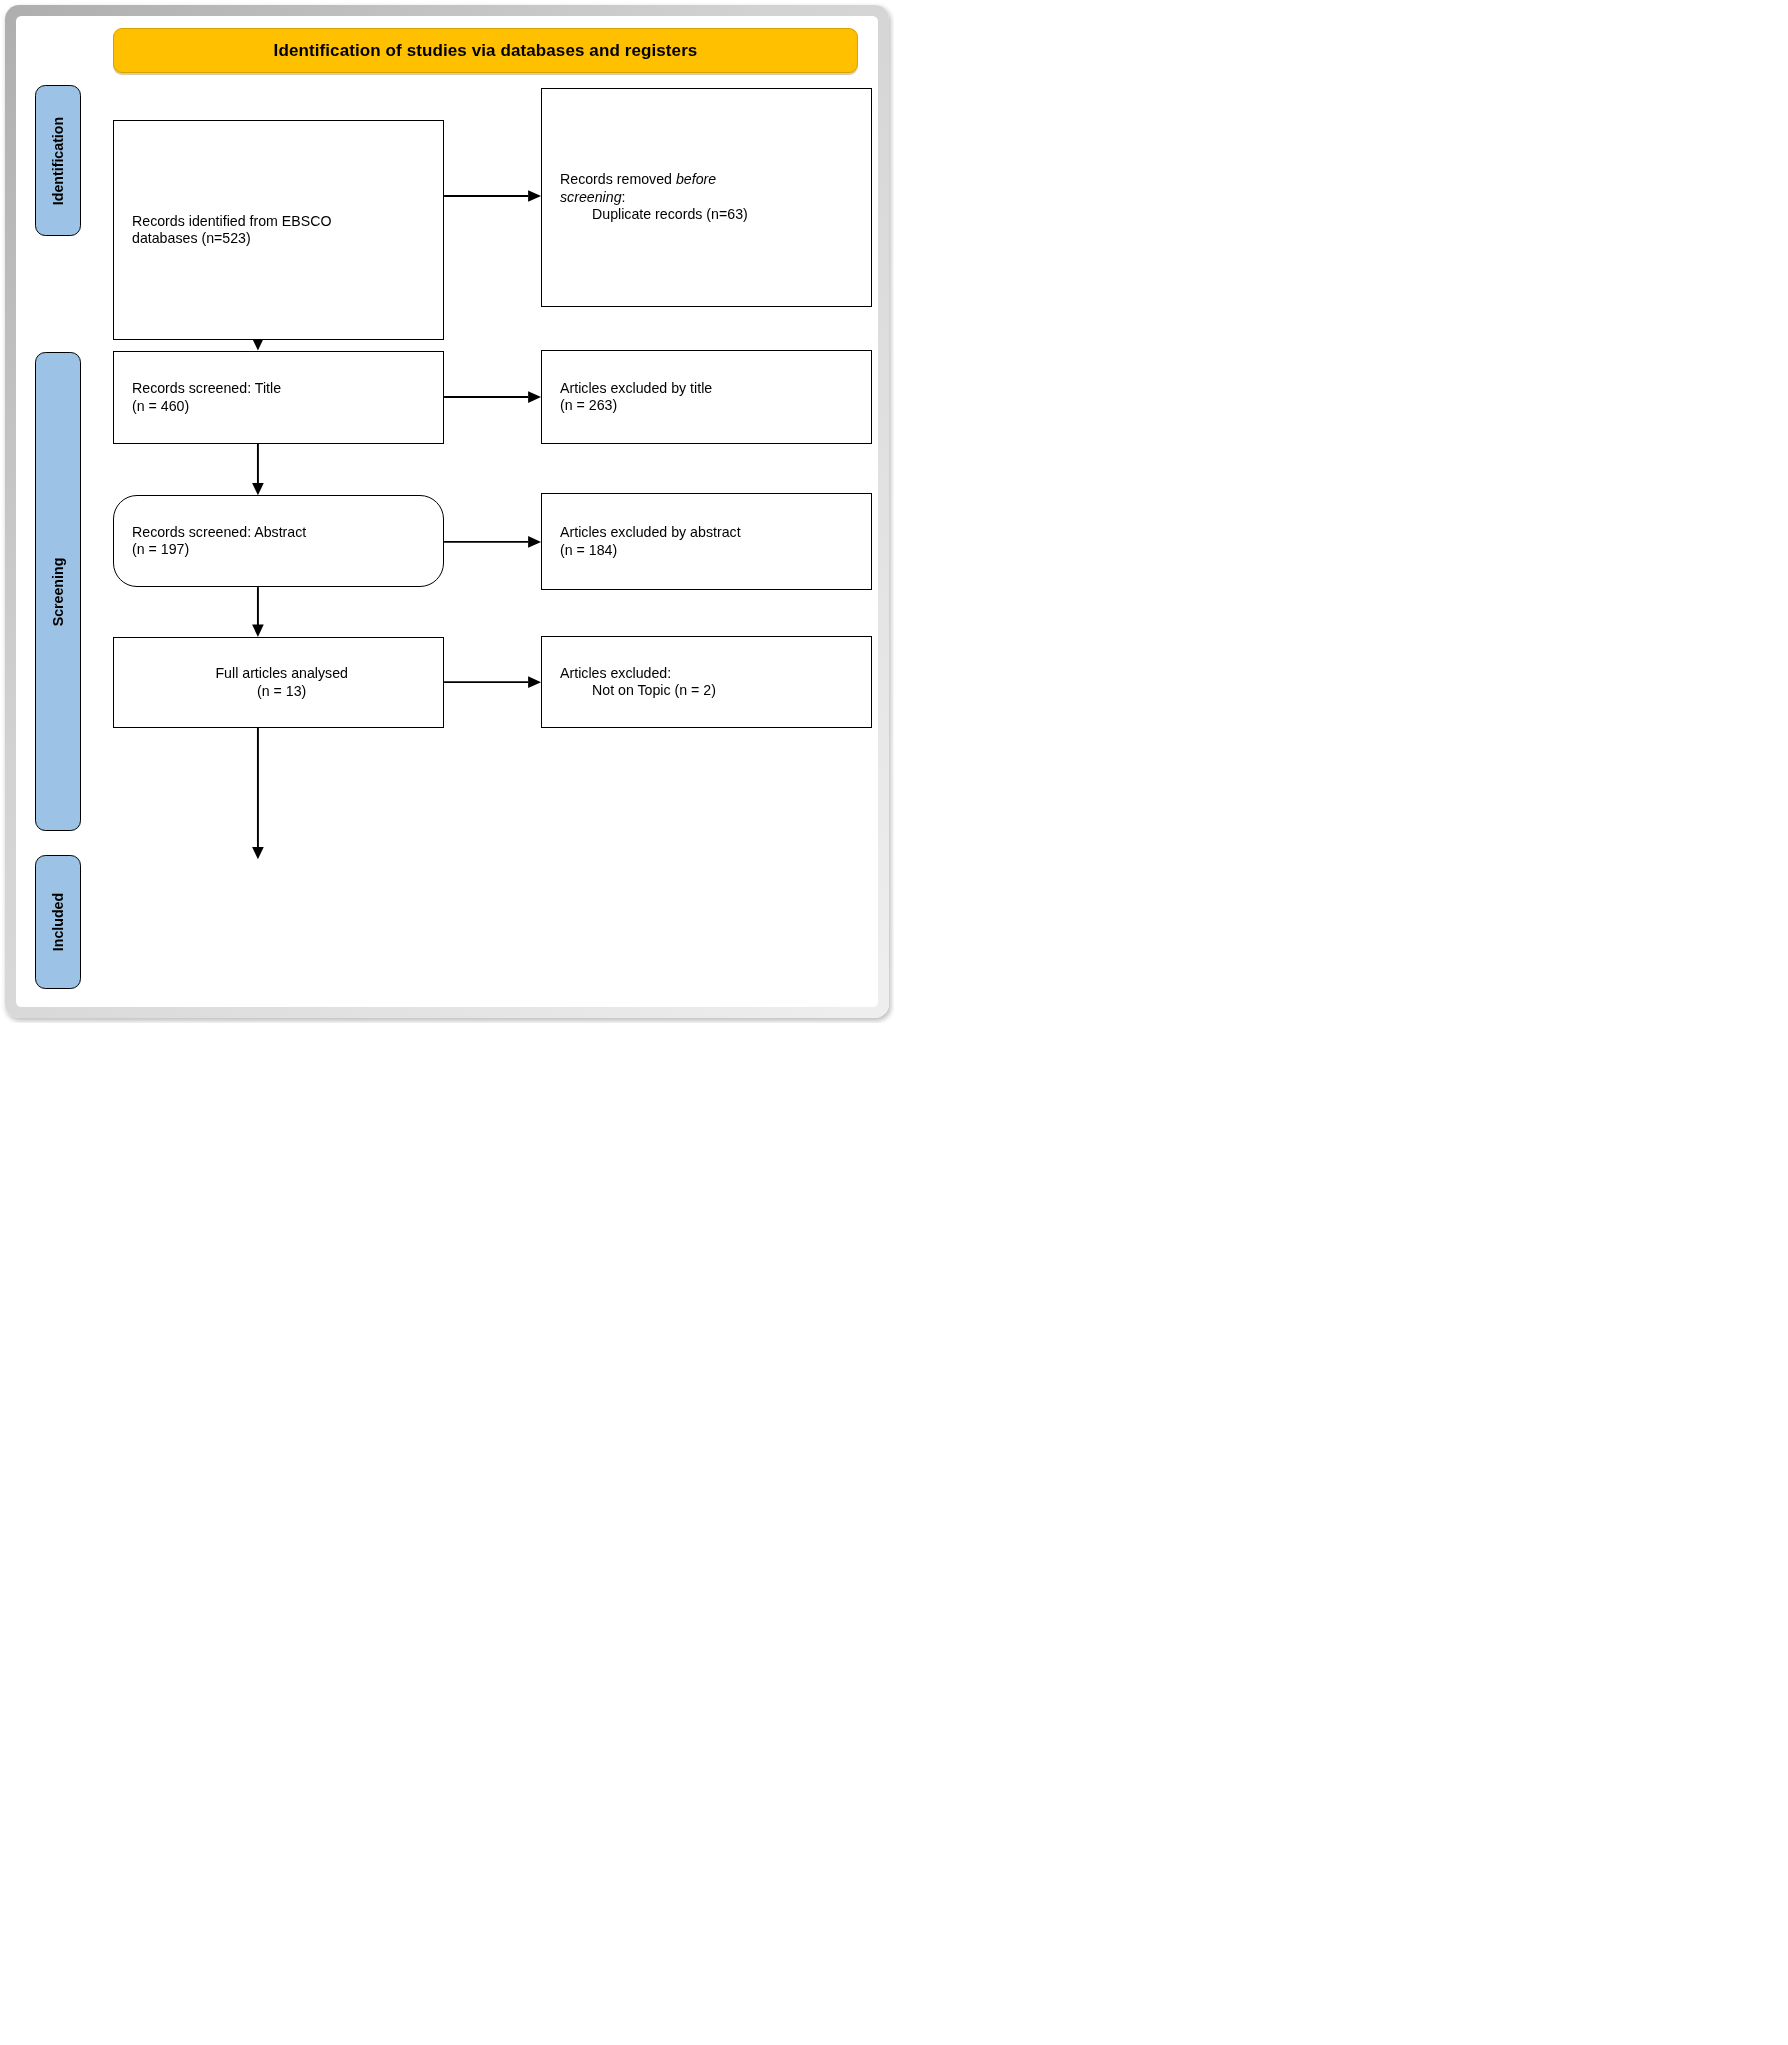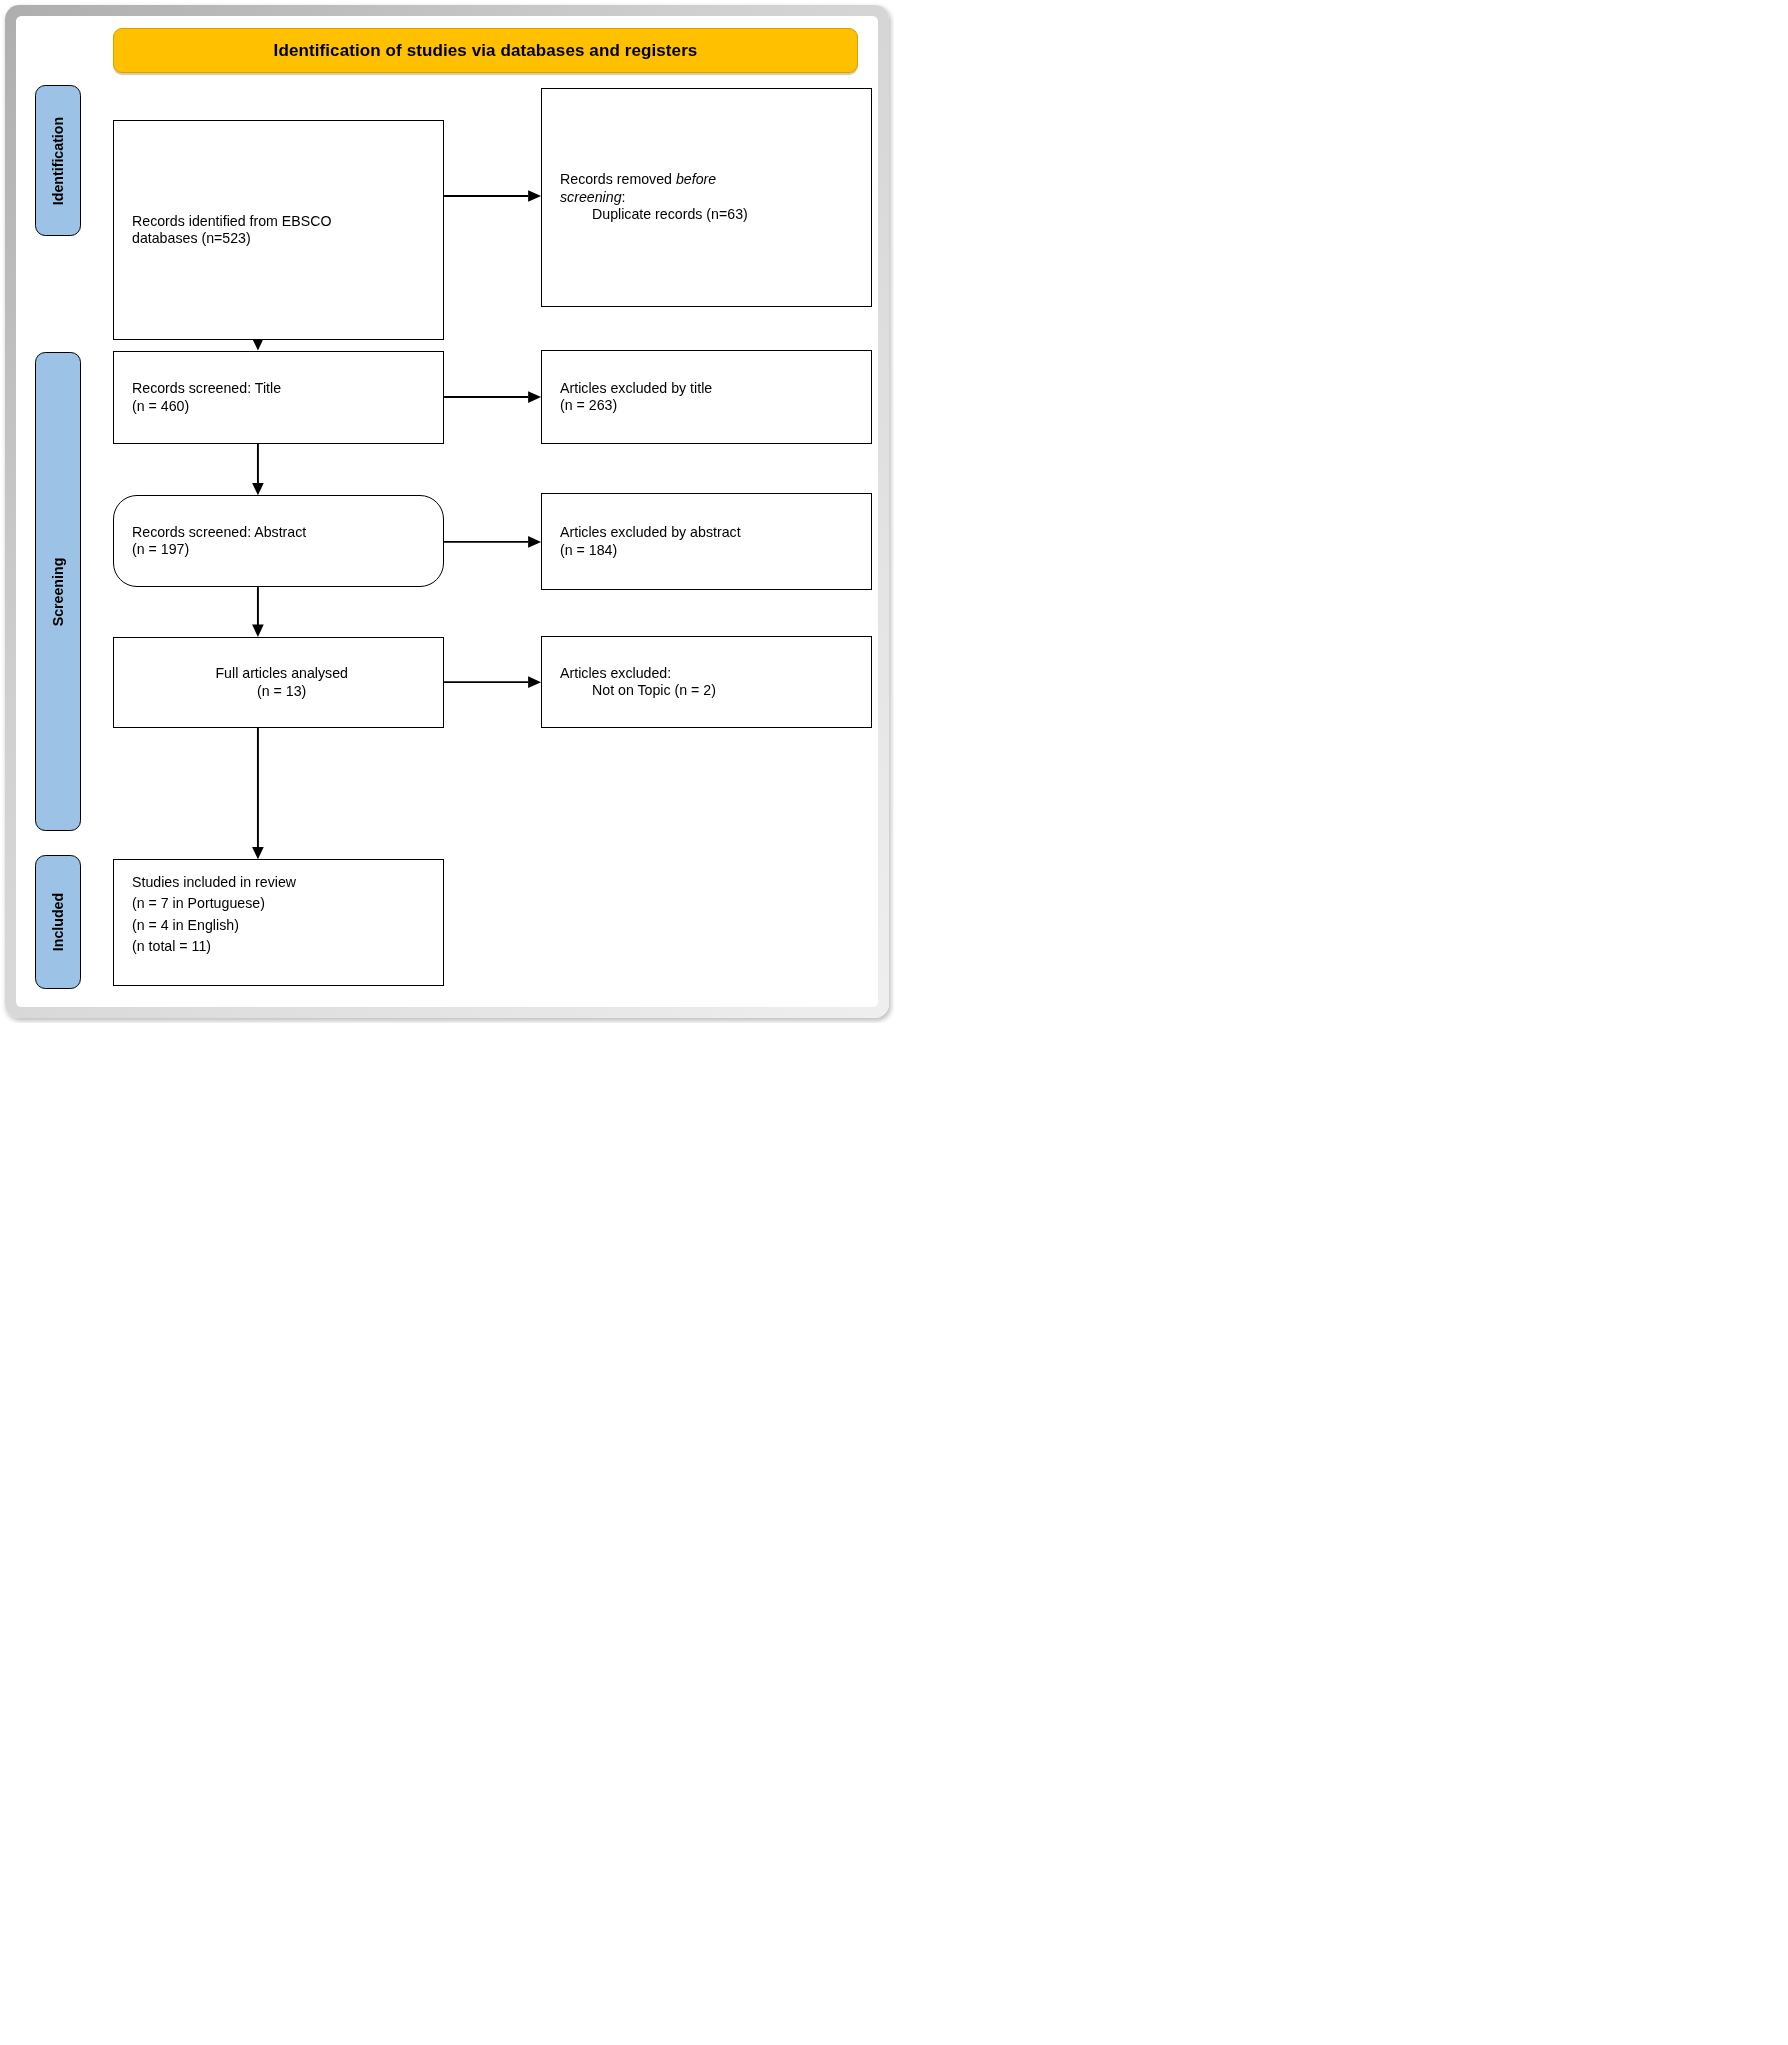--- a/index.html
+++ b/index.html
@@ -133,20 +133,14 @@
 
   <div class="box col-l" id="b7">
     <div class="bline">Full articles analysed</div>
     <div class="bline">(n = 13)</div>
   </div>
   <div class="box col-r" id="b8">
     <div class="bline">Articles excluded:</div>
     <div class="bline indent">Not on Topic (n = 2)</div>
   </div>
 
-  <div class="box col-l" id="b9">
-    <div class="bline">Studies included in review</div>
-    <div class="bline">(n = 7 in Portuguese)</div>
-    <div class="bline">(n = 4 in English)</div>
-    <div class="bline">(n total = 11)</div>
-  </div>
 </div>
 
 
 </body></html>

